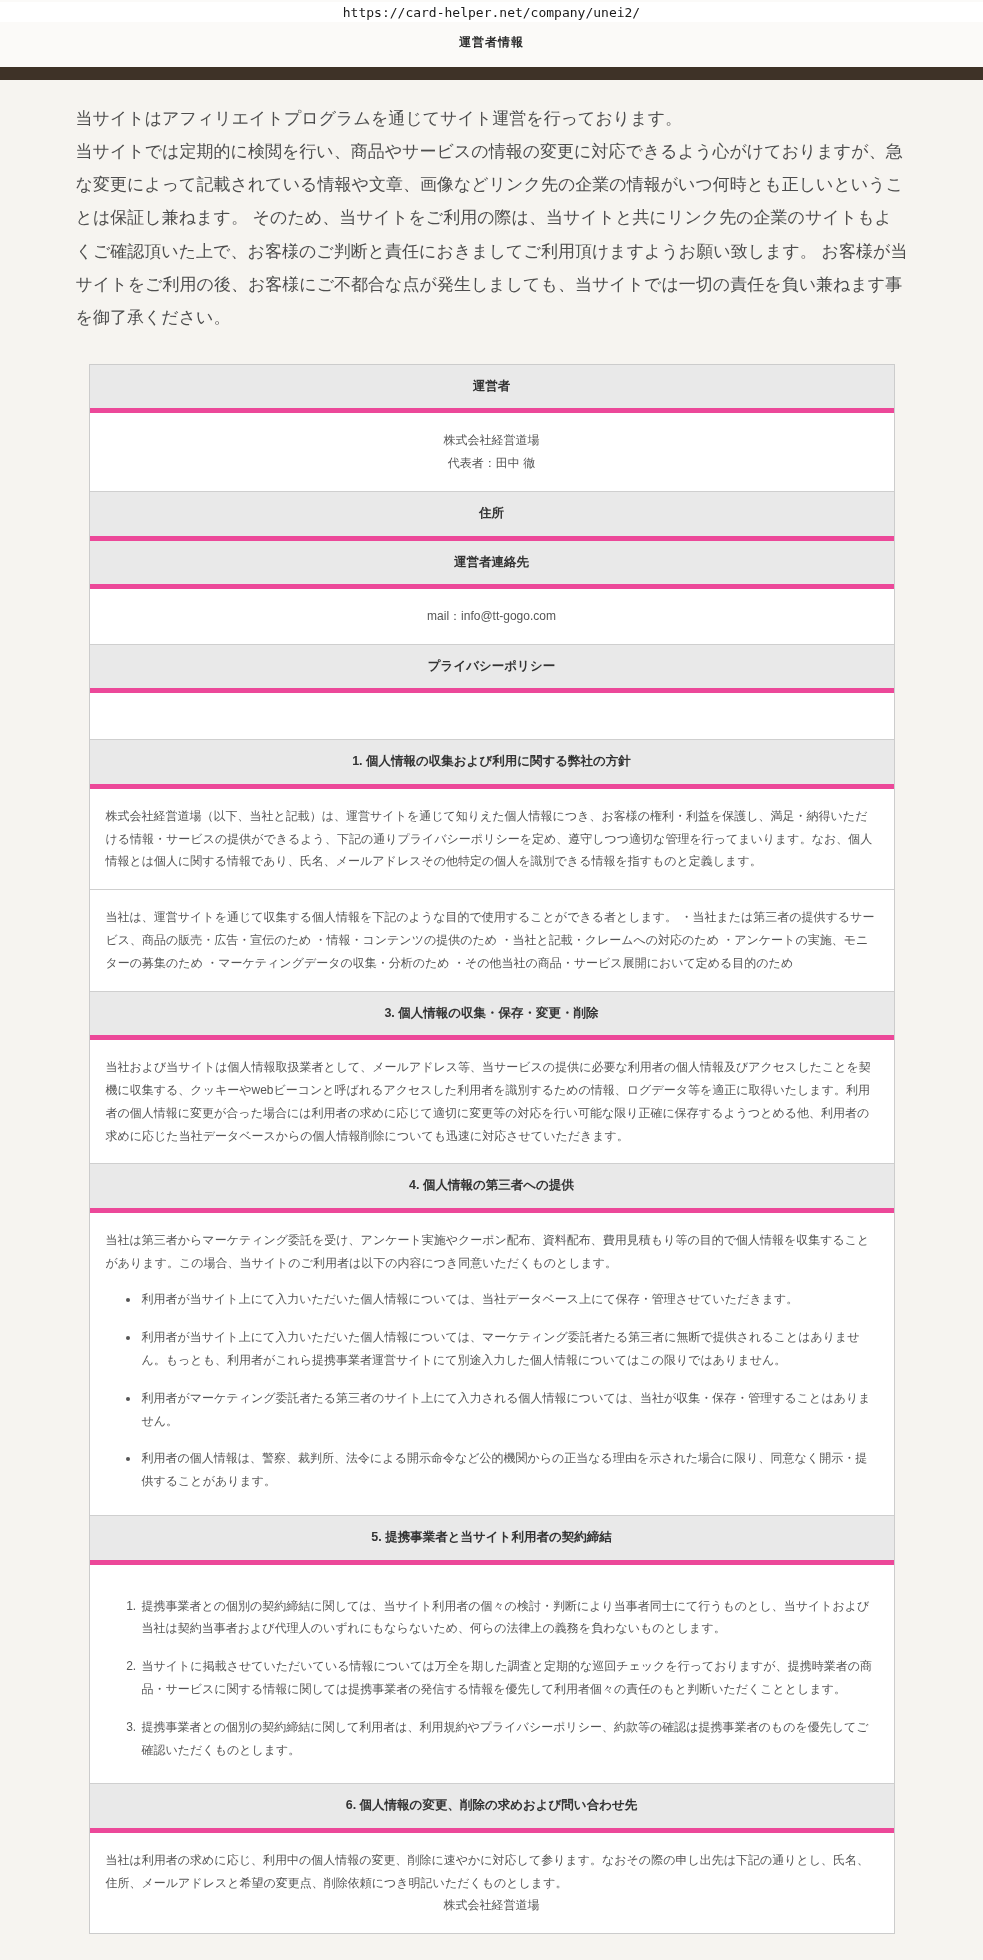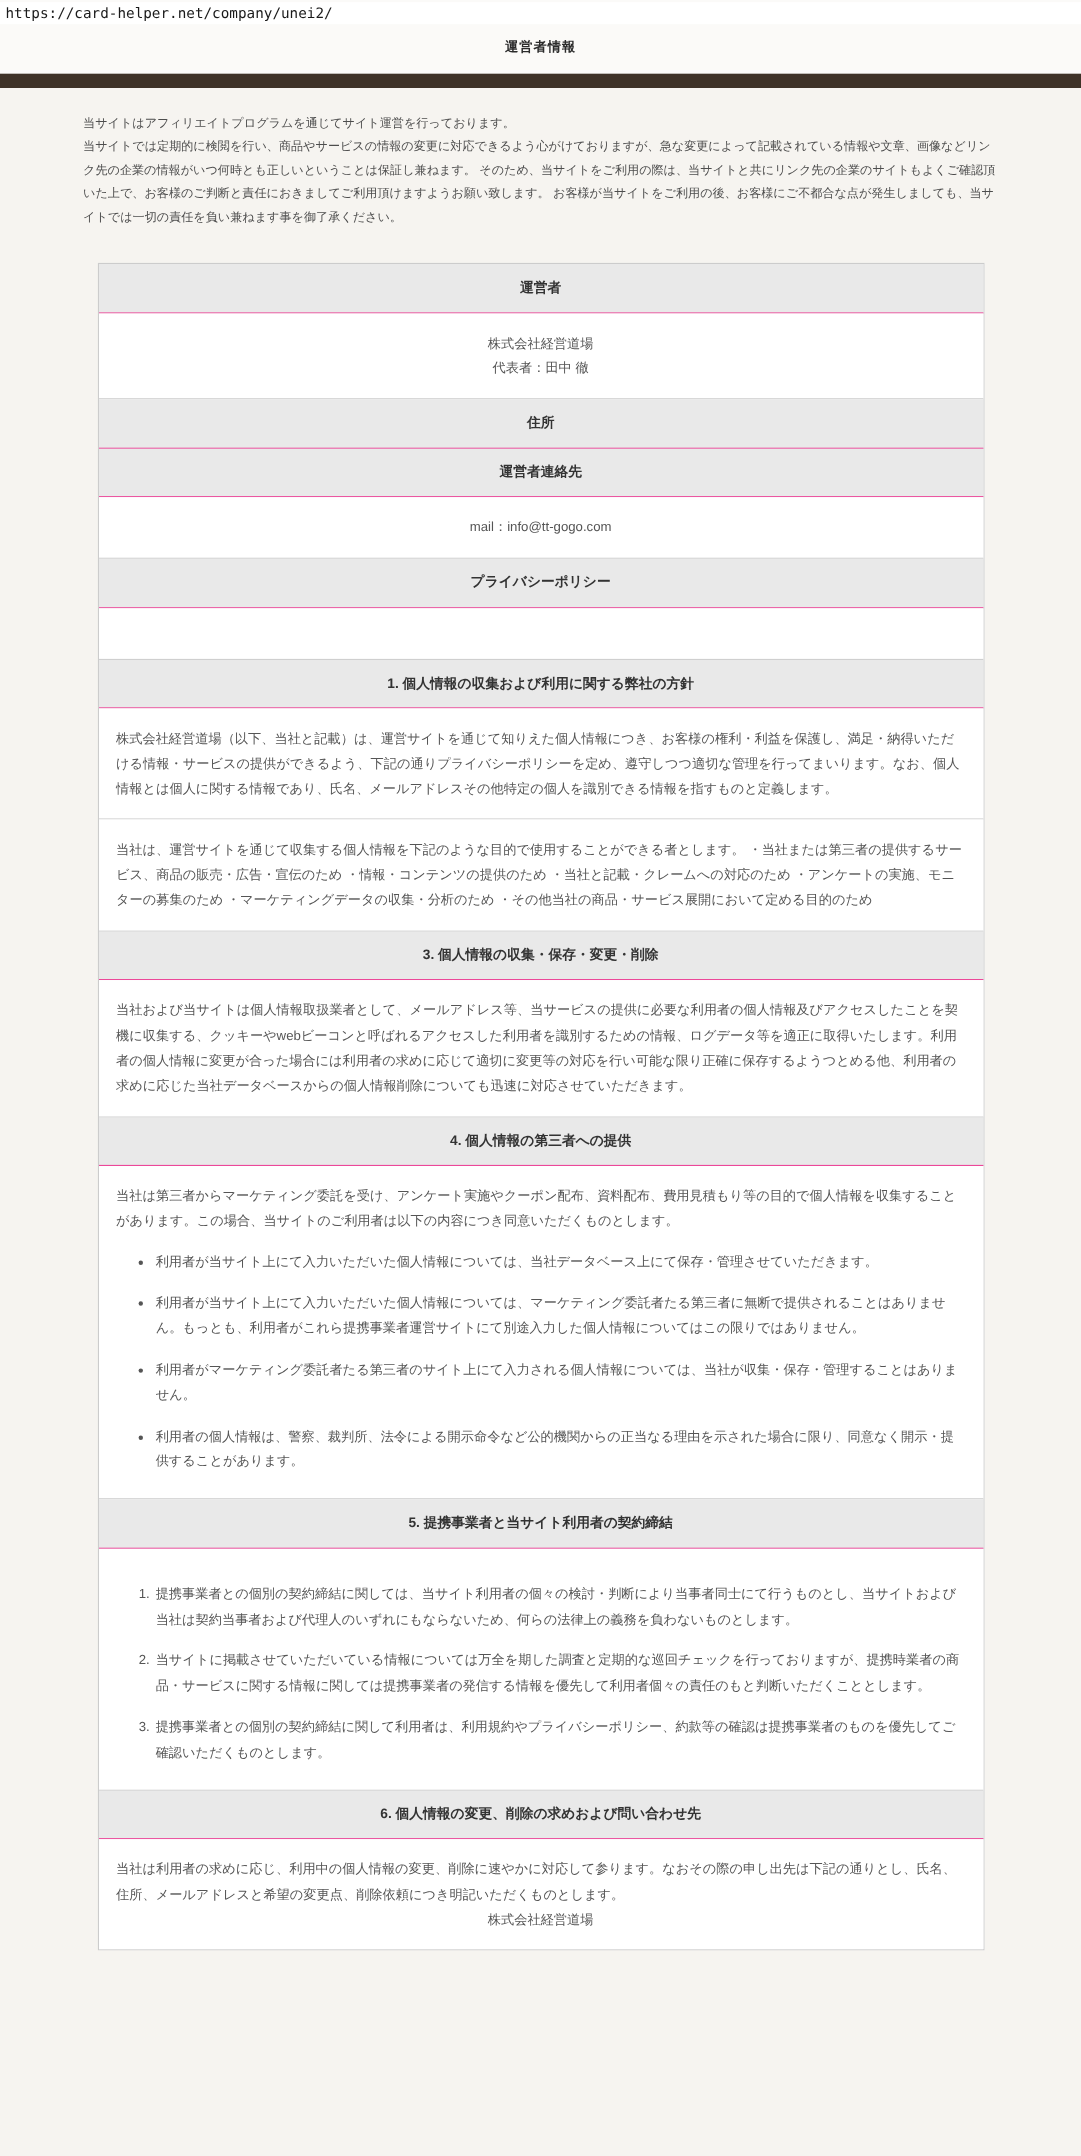--- a/index.html
+++ b/index.html
@@ -15,20 +15,21 @@
   .top-area {
     background: #fbfaf8;
     padding-top: 2px;
   }
   .url-caption {
     font-family: "DejaVu Sans Mono", monospace;
     font-size: 13px;
     color: #1a1a1a;
     padding: 3px 5px 2px 5px;
     background: #ffffff;
+    text-align: center;
   }
   .page-title {
     text-align: center;
     font-size: 12px;
     font-weight: bold;
     color: #2b2b2b;
     padding: 12px 0 16px 0;
     letter-spacing: 1px;
   }
   .divider-bar {
@@ -36,39 +37,39 @@
     height: 13px;
     background: #3e3227;
     border: none;
   }
   .content {
     width: 832px;
     margin: 0 auto;
     padding-top: 22px;
   }
   .intro {
-    font-size: 11px;
+    font-size: 17px;
     line-height: 1.95;
     color: #4d4d4d;
   }
   .intro p { margin: 0; }
   .info-table {
     width: 806px;
     margin: 30px auto 0 auto;
     background: #ffffff;
     border: 1px solid #cccccc;
   }
   .t-head {
     background: #e9e9e9;
     text-align: center;
     font-weight: bold;
     font-size: 12.5px;
     color: #333333;
     padding: 13px 10px;
-    border-bottom: 1px solid #ec4899;
+    border-bottom: 5px solid #ec4899;
     line-height: 1.4;
   }
   .t-body {
     background: #ffffff;
     font-size: 12px;
     color: #555555;
     line-height: 1.9;
     padding: 16px 16px;
     border-bottom: 1px solid #cfcfcf;
   }

